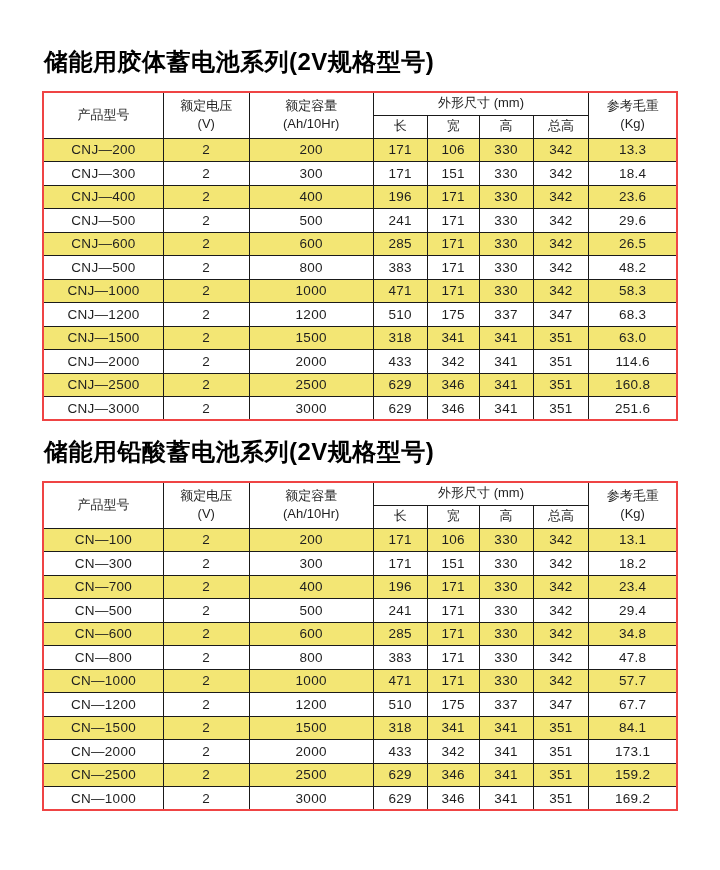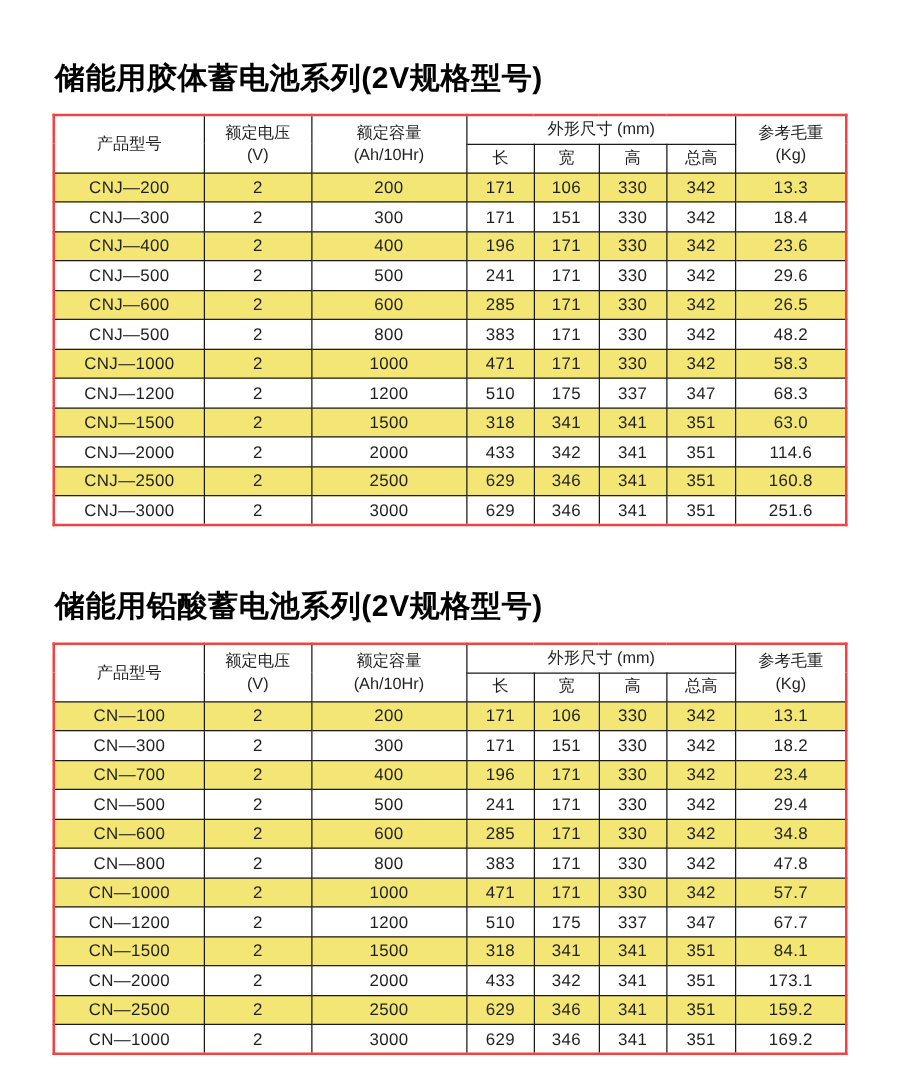--- a/index.html
+++ b/index.html
@@ -11,21 +11,21 @@
     color: #1f1f1f;
   }
   .page { padding: 46px 42px 0 42px; }
   .tbl-title {
     font-size: 24px;
     font-weight: 700;
     letter-spacing: 0.5px;
     margin: 0 0 13px 2px;
     color: #000;
   }
-  .section-2 { margin-top: 48px; }
+  .section-2 { margin-top: 15px; }
   table.spec {
     width: 100%;
     border-collapse: collapse;
     table-layout: fixed;
     border: 2px solid #ef4444;
   }
   table.spec th, table.spec td {
     border: 1px solid #1a1a1a;
     text-align: center;
     vertical-align: middle;

